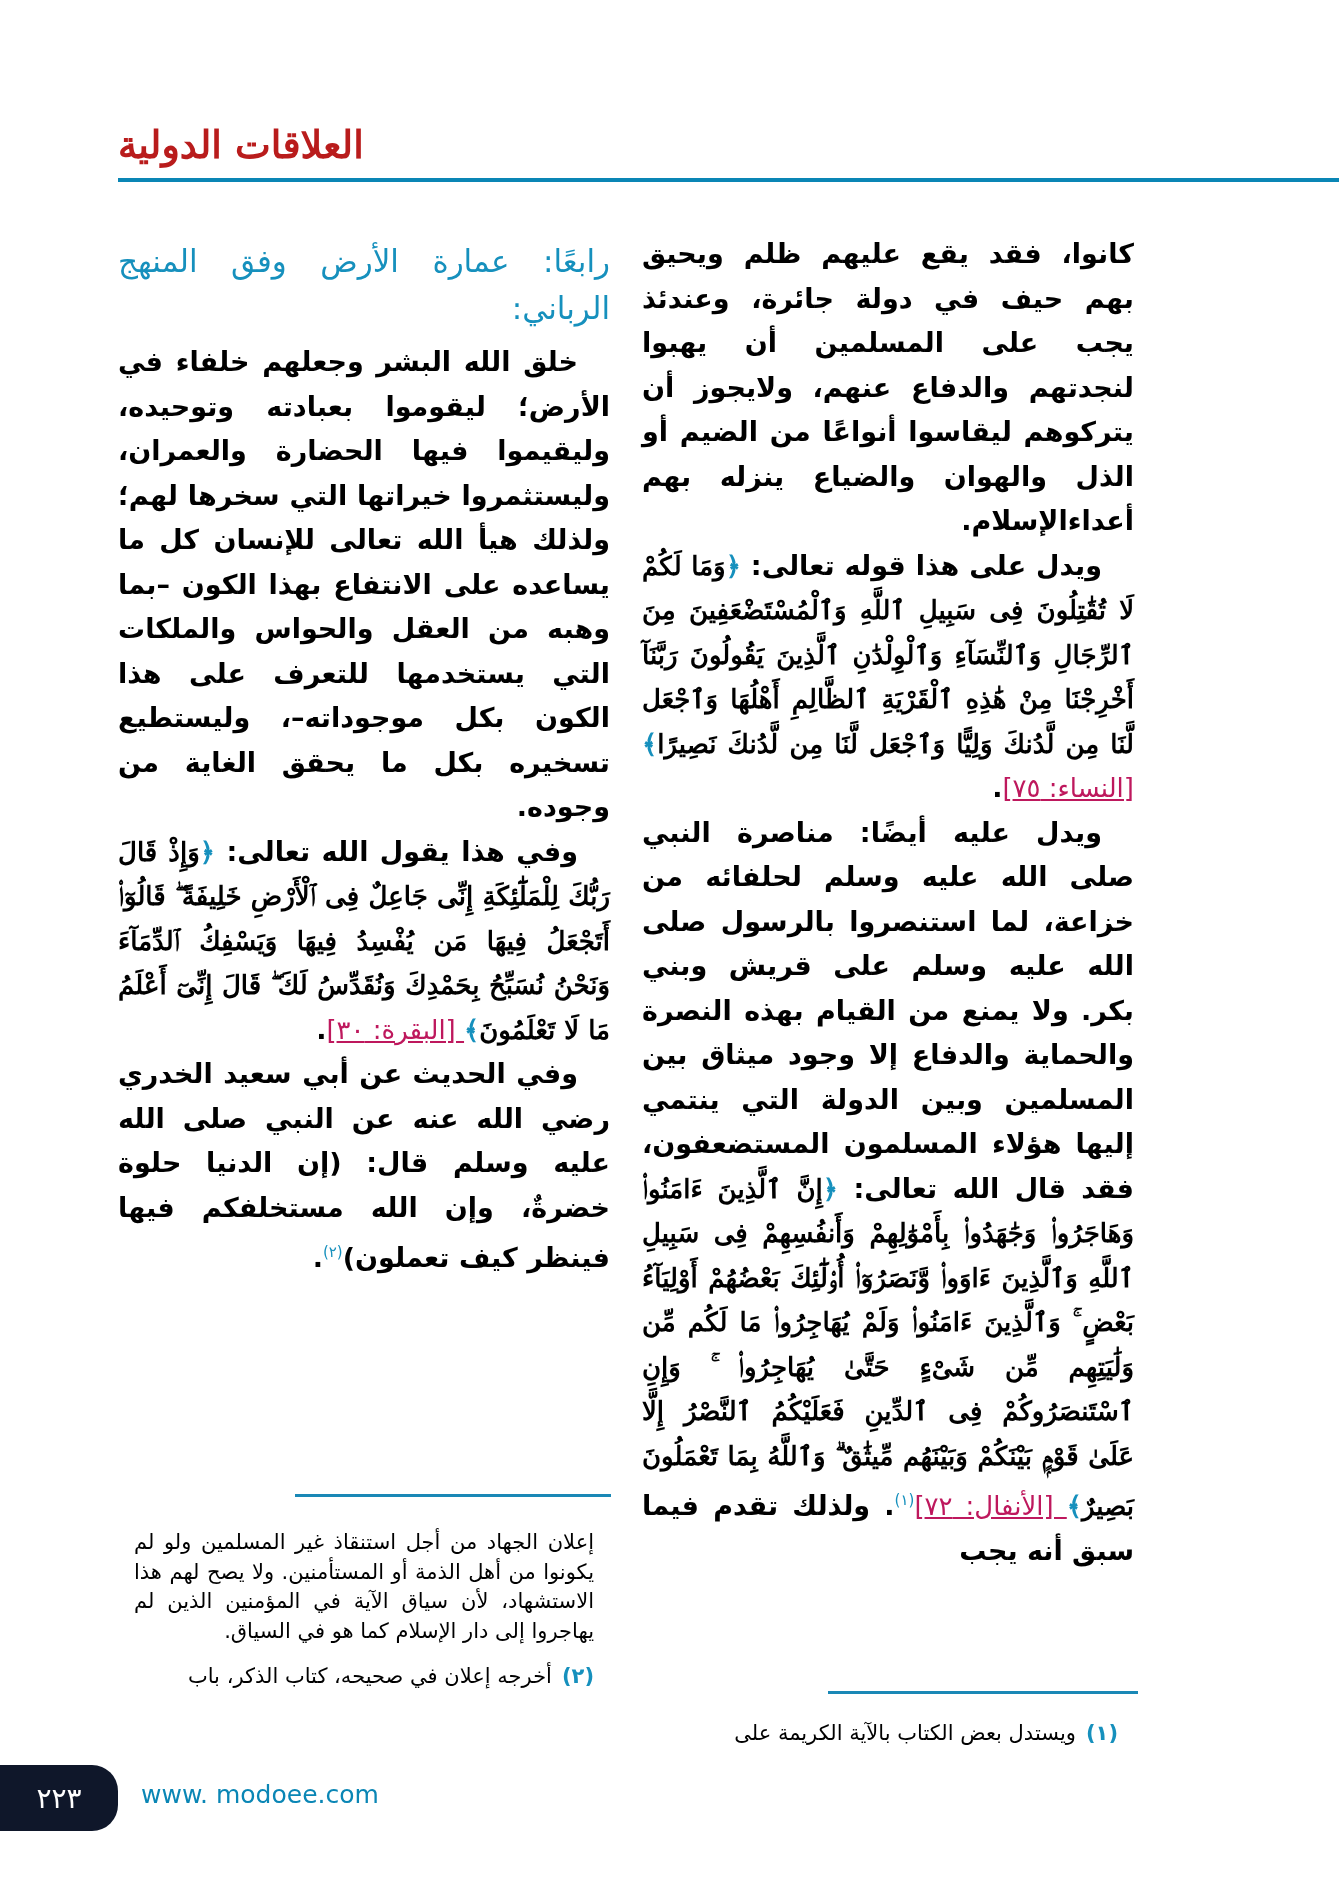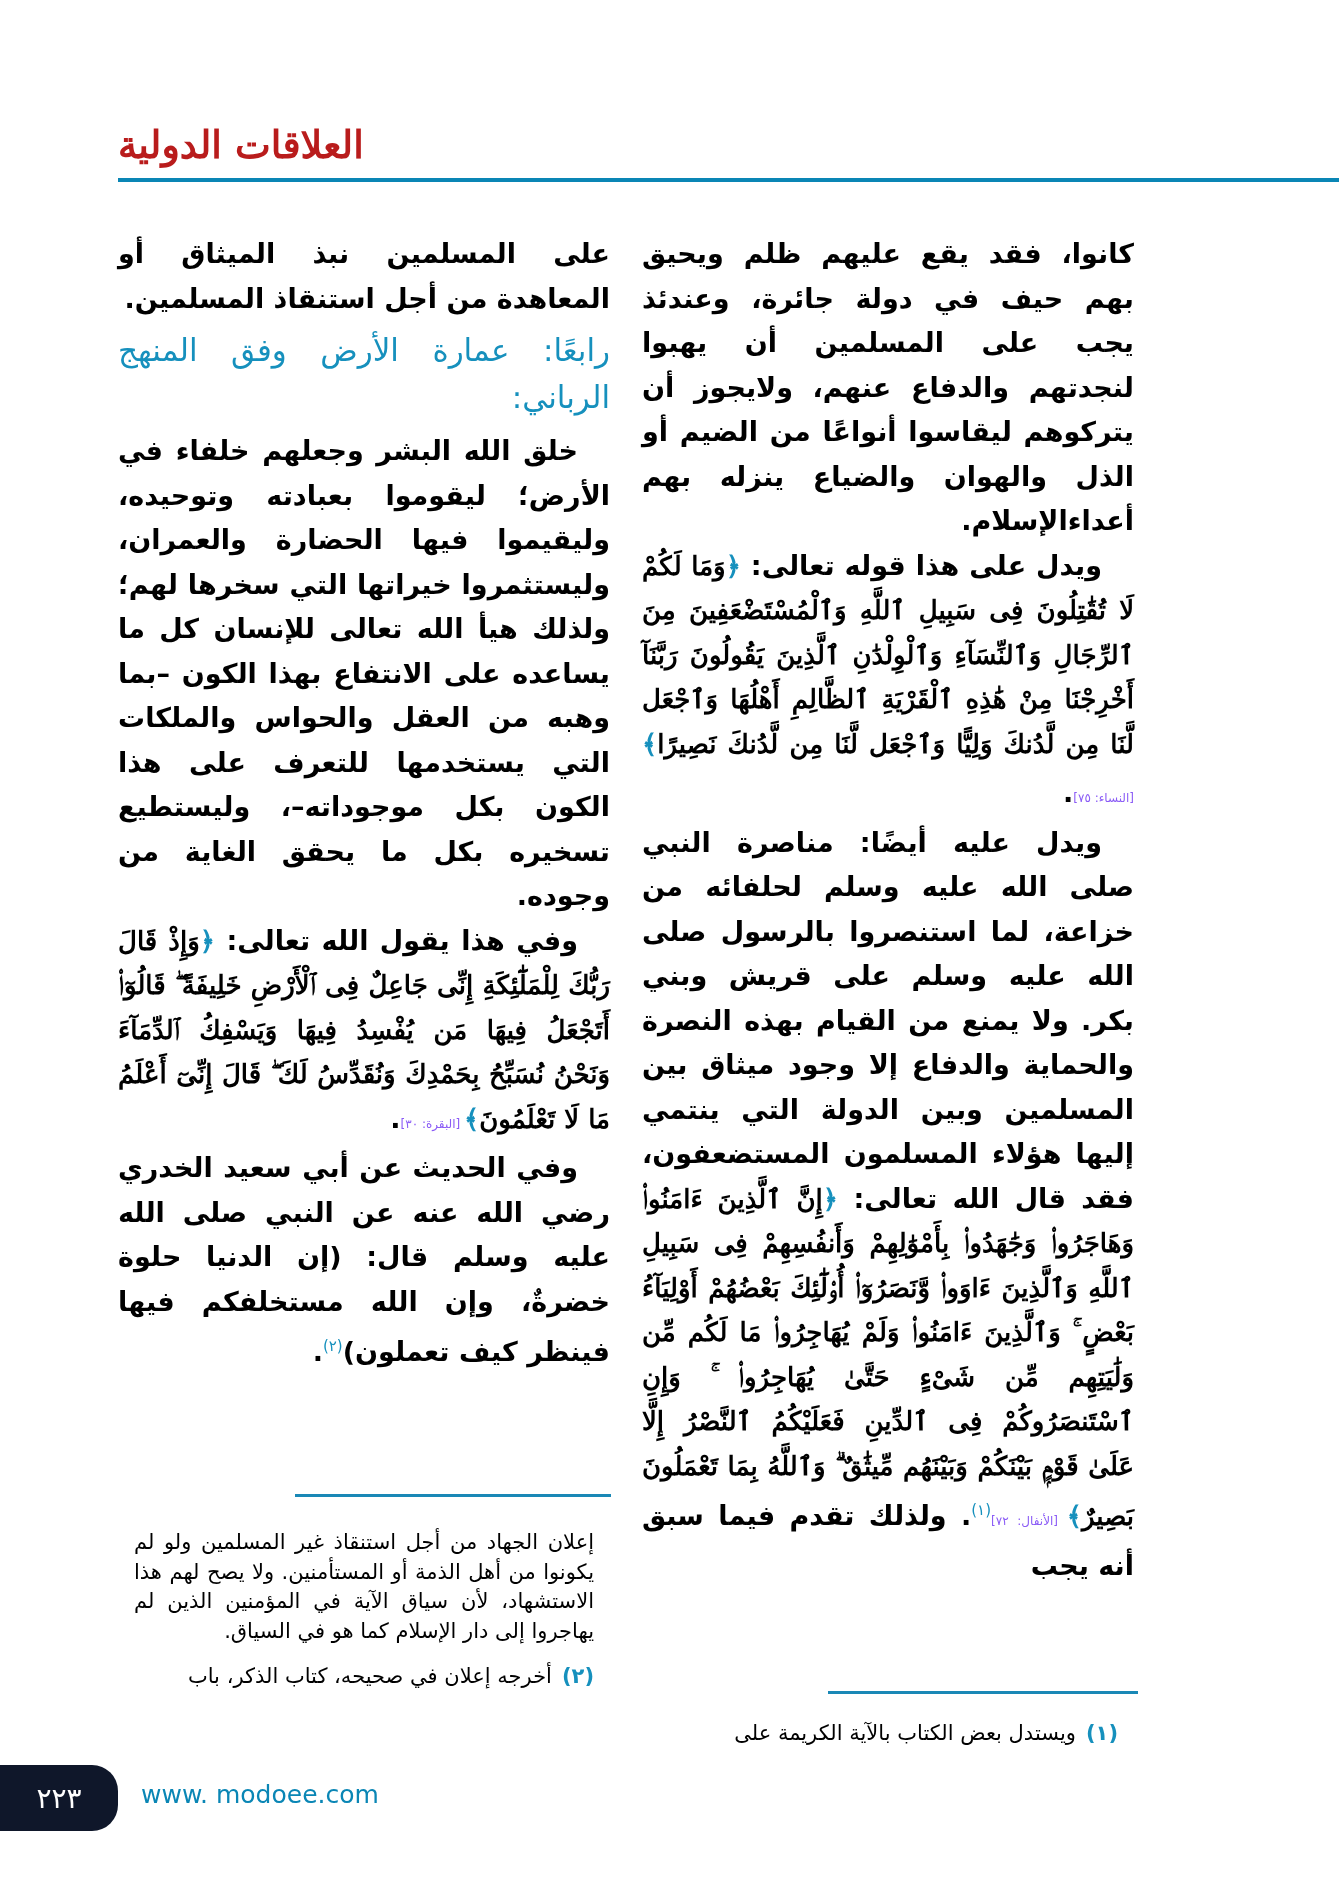--- a/index.html
+++ b/index.html
@@ -24,21 +24,21 @@
   .p {
     font-family: "DejaVu Sans", sans-serif; font-weight: bold; font-size: 27px;
     line-height: 44.5px; margin: 0; text-align: justify; text-align-last: right;
   }
   .p.indent { text-indent: 32px; }
   .quran {
     color: #000000; font-family: "DejaVu Serif", serif; font-weight: bold;
     font-size: 26px;
   }
   .bracket { color: #1690bd; font-size: 26px; }
-  .ref { font-weight: normal; font-size: 12px; color: #8b5cf6; }
+  .ref { font-weight: normal; font-size: 26px; color: #be185d; text-decoration: underline; }
   .heading {
     color: #1690bd; font-family: "DejaVu Sans", sans-serif; font-weight: normal;
     font-size: 31px; line-height: 47px; margin: 6px 0 8px 0; text-align: justify; text-align-last: right;
   }
   .fn-mark { color: #1690bd; font-size: 15px; vertical-align: super; font-weight: normal; }
   .fn-rule-right {
     position: absolute; left: 828px; top: 1691px; width: 310px; height: 3px; background: #1a88b6;
   }
   .fn-rule-left {
     position: absolute; left: 295px; top: 1494px; width: 316px; height: 3px; background: #1a88b6;
@@ -74,21 +74,20 @@
   <p class="p">كانوا، فقد يقع عليهم ظلم ويحيق بهم حيف في دولة جائرة، وعندئذ يجب على المسلمين أن يهبوا لنجدتهم والدفاع عنهم، ولايجوز أن يتركوهم ليقاسوا أنواعًا من الضيم أو الذل والهوان والضياع ينزله بهم أعداءالإسلام.</p>
   <p class="p indent">
     <span>ويدل على هذا قوله تعالى: </span><span class="bracket">﴿</span><span class="quran">وَمَا لَكُمْ لَا تُقَٰتِلُونَ فِى سَبِيلِ ٱللَّهِ وَٱلْمُسْتَضْعَفِينَ مِنَ ٱلرِّجَالِ وَٱلنِّسَآءِ وَٱلْوِلْدَٰنِ ٱلَّذِينَ يَقُولُونَ رَبَّنَآ أَخْرِجْنَا مِنْ هَٰذِهِ ٱلْقَرْيَةِ ٱلظَّالِمِ أَهْلُهَا وَٱجْعَل لَّنَا مِن لَّدُنكَ وَلِيًّا وَٱجْعَل لَّنَا مِن لَّدُنكَ نَصِيرًا</span><span class="bracket">﴾</span><span class="ref"> [النساء: ٧٥]</span><span>.</span>
   </p>
   <p class="p indent">
     <span>ويدل عليه أيضًا: مناصرة النبي صلى الله عليه وسلم لحلفائه من خزاعة، لما استنصروا بالرسول صلى الله عليه وسلم على قريش وبني بكر. ولا يمنع من القيام بهذه النصرة والحماية والدفاع إلا وجود ميثاق بين المسلمين وبين الدولة التي ينتمي إليها هؤلاء المسلمون المستضعفون، فقد قال الله تعالى: </span><span class="bracket">﴿</span><span class="quran">إِنَّ ٱلَّذِينَ ءَامَنُوا۟ وَهَاجَرُوا۟ وَجَٰهَدُوا۟ بِأَمْوَٰلِهِمْ وَأَنفُسِهِمْ فِى سَبِيلِ ٱللَّهِ وَٱلَّذِينَ ءَاوَوا۟ وَّنَصَرُوٓا۟ أُو۟لَٰٓئِكَ بَعْضُهُمْ أَوْلِيَآءُ بَعْضٍ ۚ وَٱلَّذِينَ ءَامَنُوا۟ وَلَمْ يُهَاجِرُوا۟ مَا لَكُم مِّن وَلَٰيَتِهِم مِّن شَىْءٍ حَتَّىٰ يُهَاجِرُوا۟ ۚ وَإِنِ ٱسْتَنصَرُوكُمْ فِى ٱلدِّينِ فَعَلَيْكُمُ ٱلنَّصْرُ إِلَّا عَلَىٰ قَوْمٍۭ بَيْنَكُمْ وَبَيْنَهُم مِّيثَٰقٌ ۗ وَٱللَّهُ بِمَا تَعْمَلُونَ بَصِيرٌ</span><span class="bracket">﴾</span><span class="ref"> [الأنفال: ٧٢]</span><span class="fn-mark">(١)</span><span>. ولذلك تقدم فيما سبق أنه يجب</span>
   </p>
 </div>
 
 <div class="col col-left">
-  <p class="p">على المسلمين نبذ الميثاق أو المعاهدة من أجل استنقاذ المسلمين.</p>
   <h2 class="heading">رابعًا: عمارة الأرض وفق المنهج الرباني:</h2>
   <p class="p indent">خلق الله البشر وجعلهم خلفاء في الأرض؛ ليقوموا بعبادته وتوحيده، وليقيموا فيها الحضارة والعمران، وليستثمروا خيراتها التي سخرها لهم؛ ولذلك هيأ الله تعالى للإنسان كل ما يساعده على الانتفاع بهذا الكون –بما وهبه من العقل والحواس والملكات التي يستخدمها للتعرف على هذا الكون بكل موجوداته–، وليستطيع تسخيره بكل ما يحقق الغاية من وجوده.</p>
   <p class="p indent">
     <span>وفي هذا يقول الله تعالى: </span><span class="bracket">﴿</span><span class="quran">وَإِذْ قَالَ رَبُّكَ لِلْمَلَٰٓئِكَةِ إِنِّى جَاعِلٌ فِى ٱلْأَرْضِ خَلِيفَةً ۖ قَالُوٓا۟ أَتَجْعَلُ فِيهَا مَن يُفْسِدُ فِيهَا وَيَسْفِكُ ٱلدِّمَآءَ وَنَحْنُ نُسَبِّحُ بِحَمْدِكَ وَنُقَدِّسُ لَكَ ۖ قَالَ إِنِّىٓ أَعْلَمُ مَا لَا تَعْلَمُونَ</span><span class="bracket">﴾</span><span class="ref"> [البقرة: ٣٠]</span><span>.</span>
   </p>
   <p class="p indent">
     <span>وفي الحديث عن أبي سعيد الخدري رضي الله عنه عن النبي صلى الله عليه وسلم قال: (إن الدنيا حلوة خضرةٌ، وإن الله مستخلفكم فيها فينظر كيف تعملون)</span><span class="fn-mark">(٢)</span><span>.</span>
   </p>
 </div>
 

